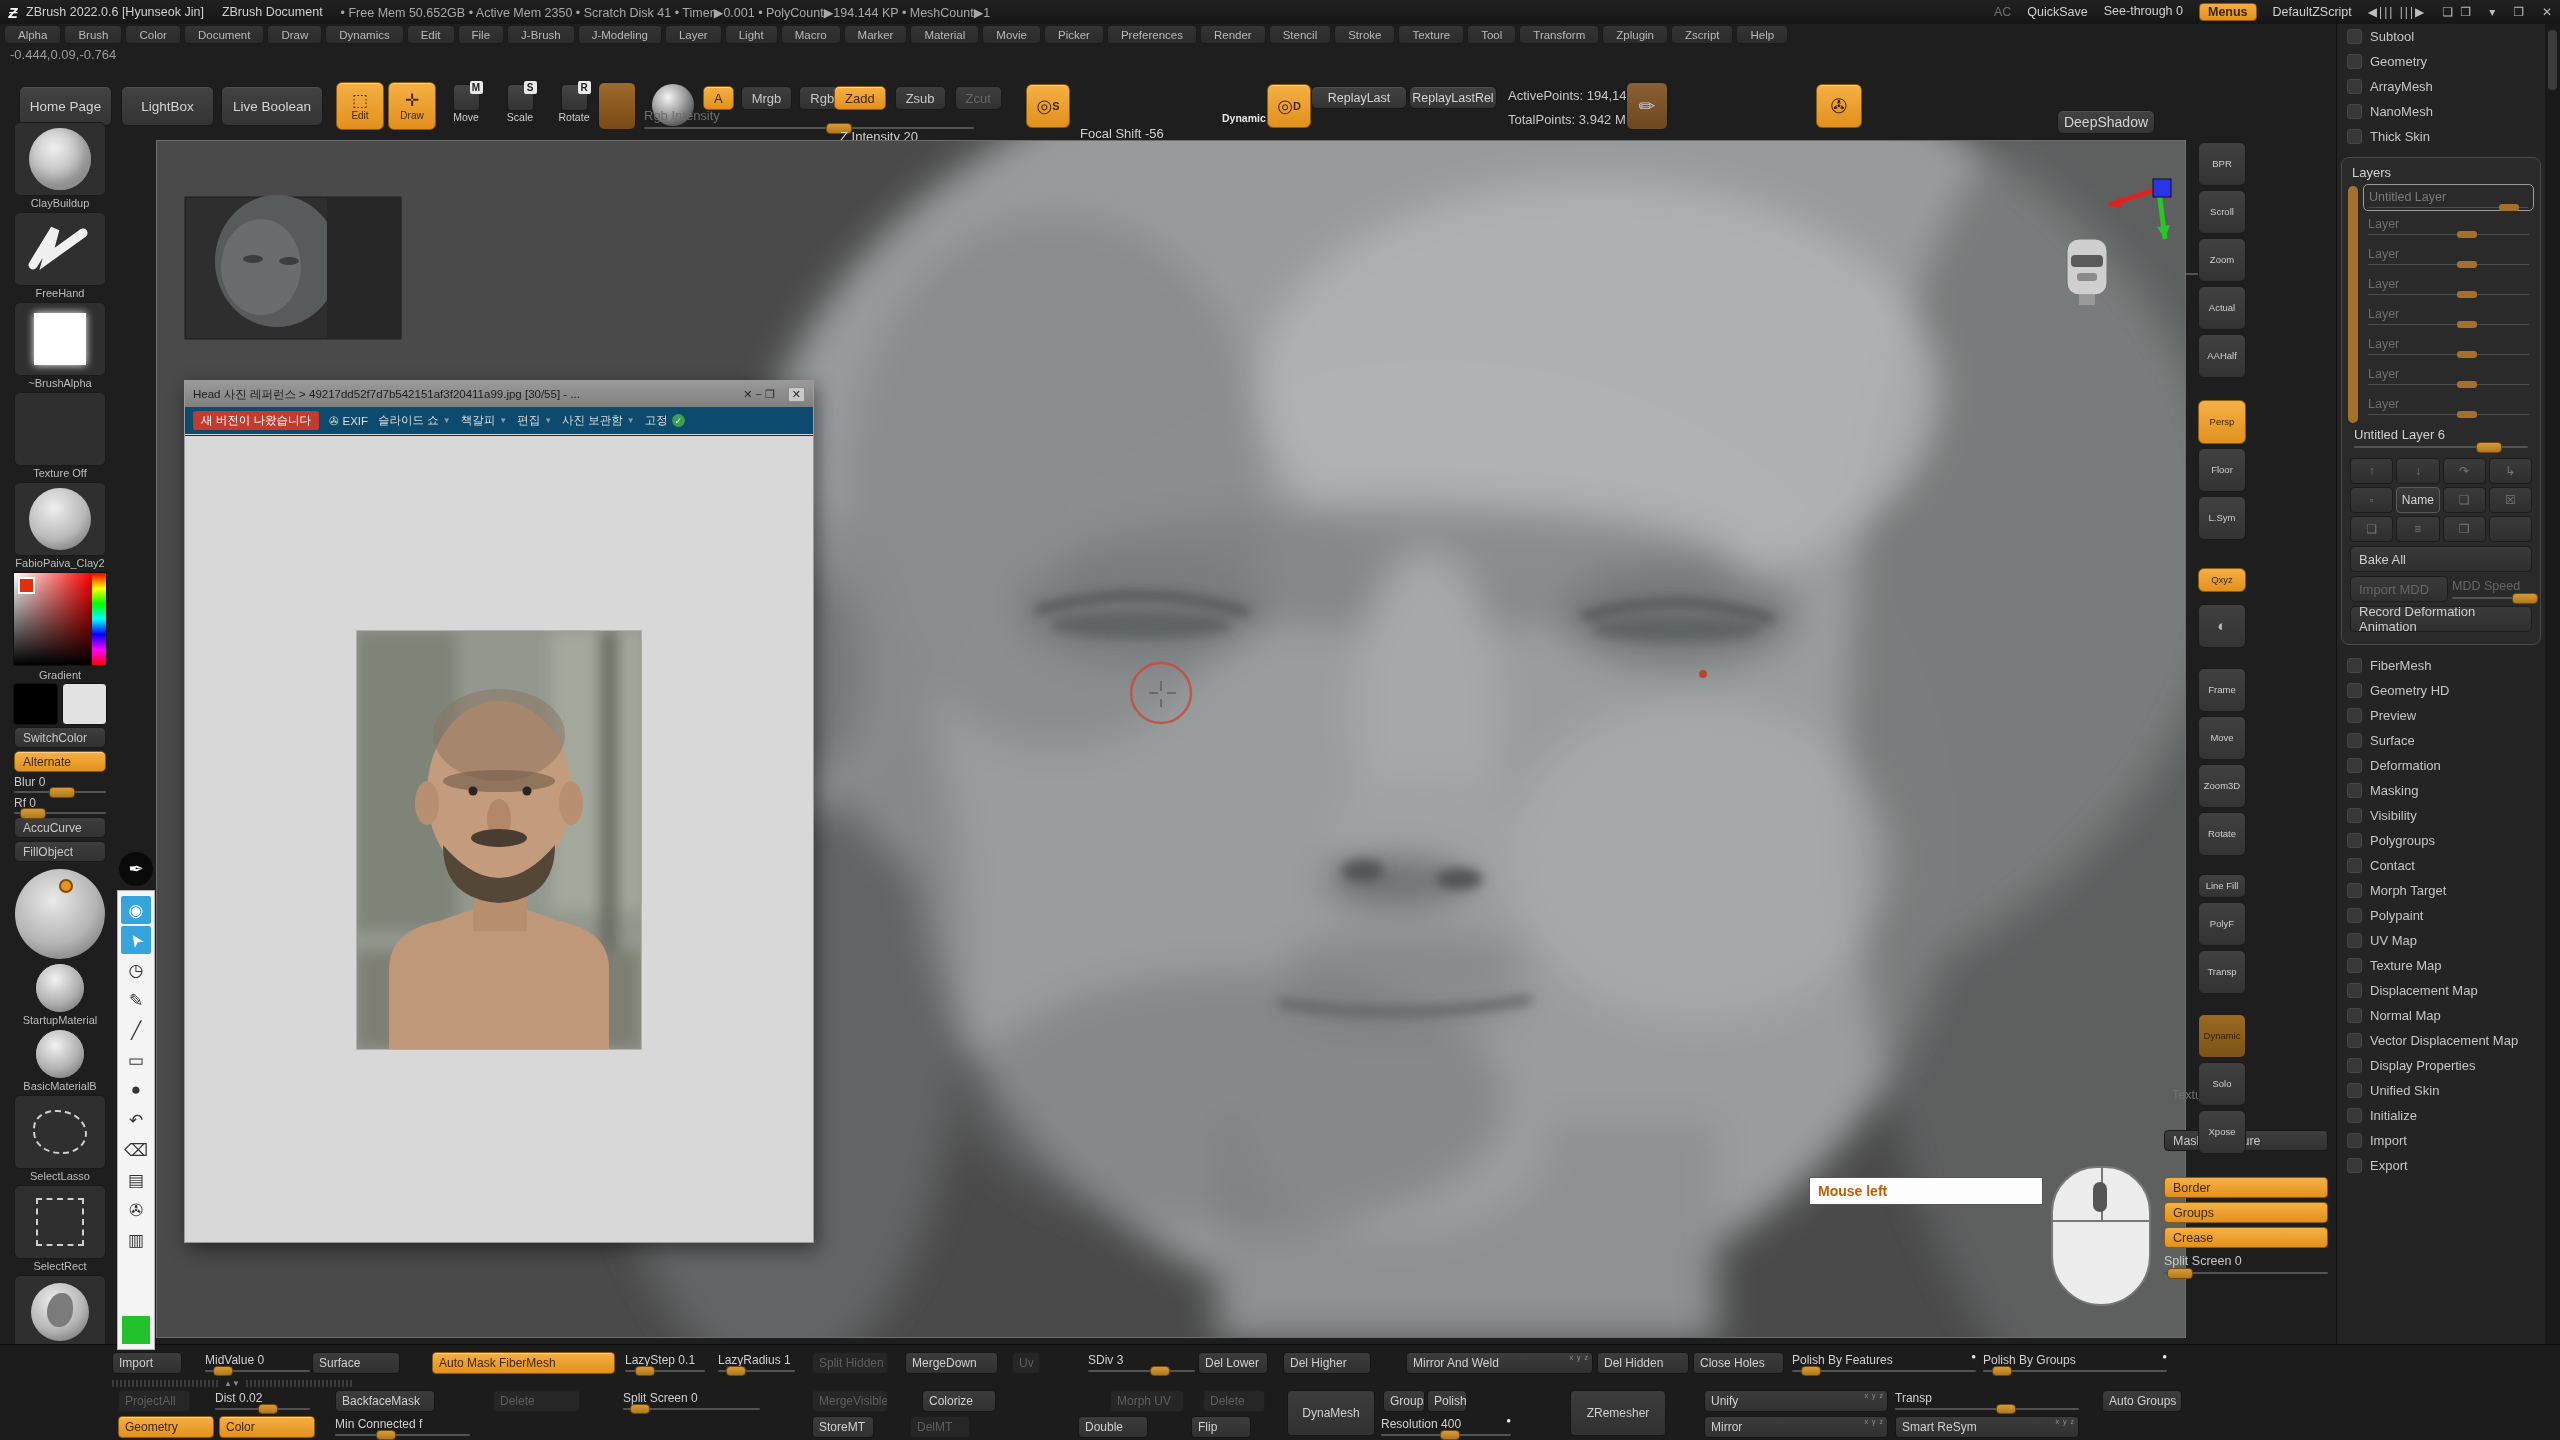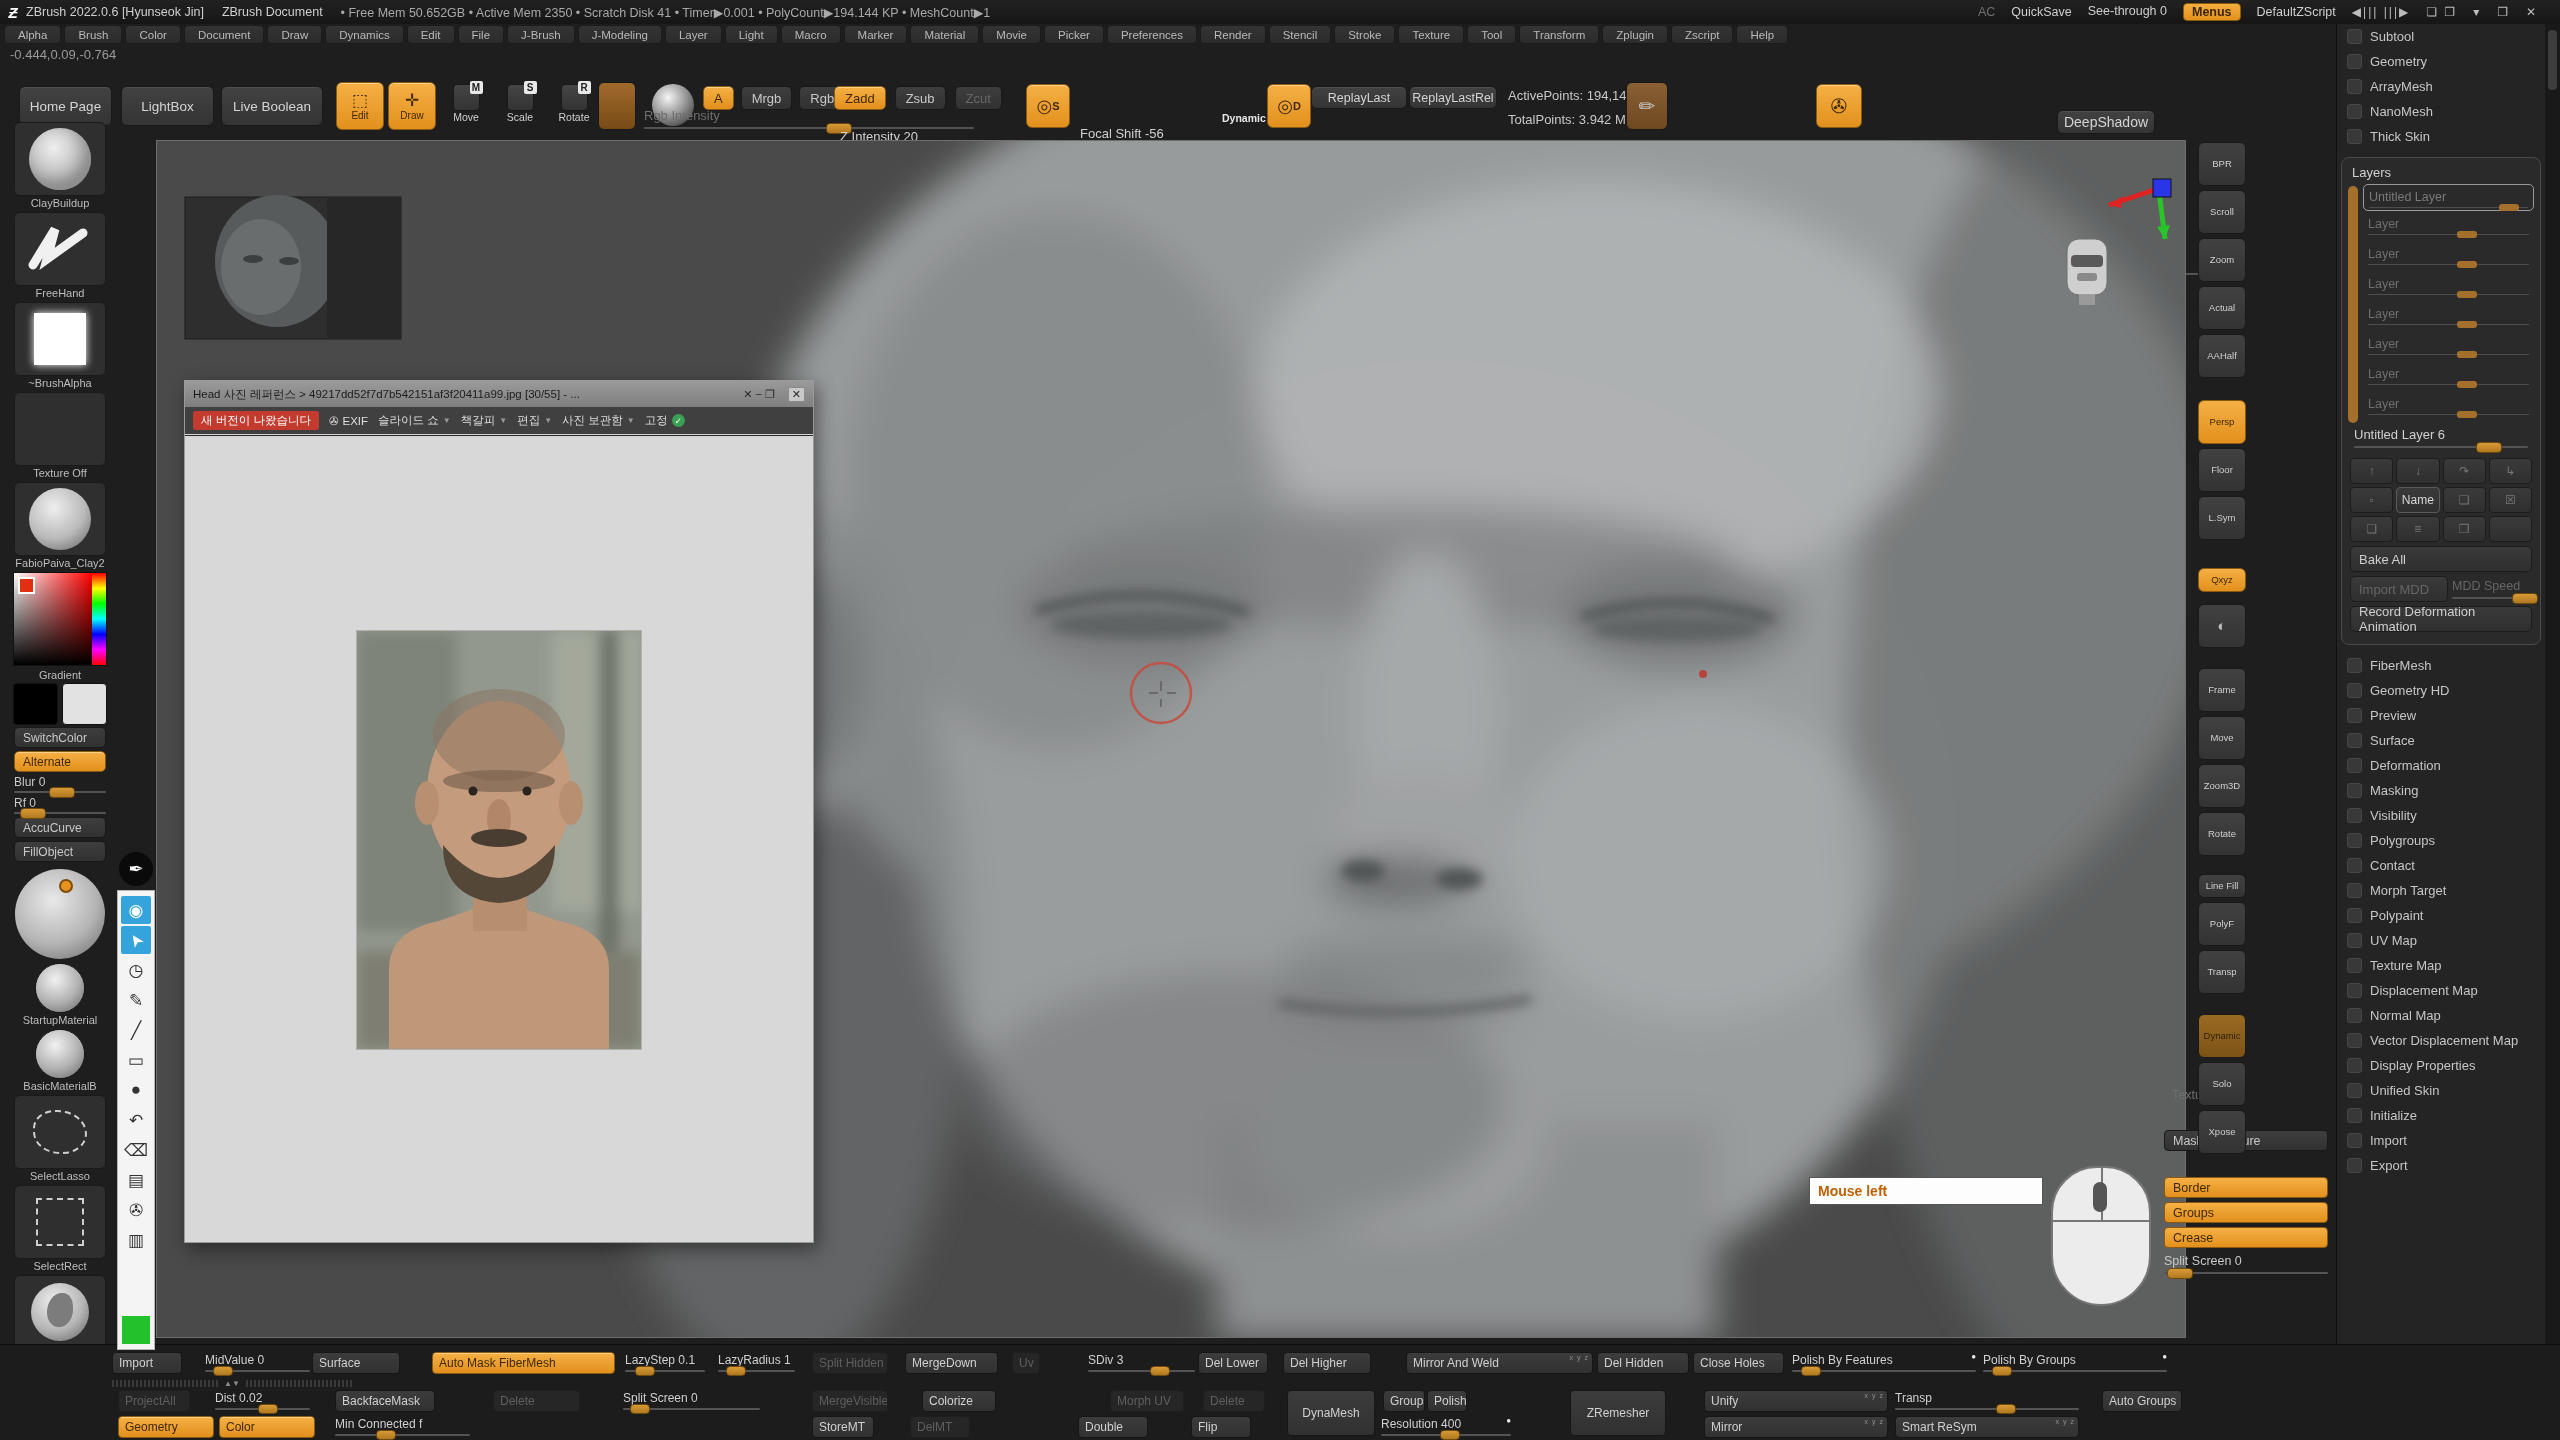--- a/index.html
+++ b/index.html
@@ -4,21 +4,21 @@
 <style>
   html,body{margin:0;padding:0}
   body{width:2560px;height:1440px;position:relative;overflow:hidden;background:#1e1e1e;
        font-family:"Liberation Sans",sans-serif;color:#c8c8c8;-webkit-user-select:none}
   .abs{position:absolute}
   
   #titlebar{left:0;top:0;width:2560px;height:24px;background:linear-gradient(#212121,#161616);
             display:flex;align-items:center;font-size:12.5px;color:#cfcfcf;z-index:40}
   #zlogo{width:26px;text-align:center;font-weight:bold;font-style:italic;font-size:15px;color:#fff}
   .tsep{width:18px}
-  #tb-right{margin-left:auto;display:flex;align-items:center;gap:16px;padding-right:22px}
+  #tb-right{margin-left:auto;display:flex;align-items:center;gap:16px;padding-right:6px}
   .dim{color:#6f6f6f}
   .orange-btn{background:linear-gradient(#f5ae3e,#e2911c);color:#3c2600;border:1px solid #8a5a10;
               border-radius:4px;padding:1px 8px;font-weight:bold}
   .winglyph{color:#bdbdbd;font-size:12px;letter-spacing:2px}
   #seethrough{position:relative;padding-bottom:3px}
   
   #menubar{left:4px;top:25px;width:2552px;height:19px;display:flex;gap:3px}
   .menu-btn{background:linear-gradient(#343434,#2b2b2b);border:1px solid #1b1b1b;border-radius:4px;
             padding:0 13px;font-size:11.5px;color:#b9b9b9;display:flex;align-items:center}
   #coords{left:10px;top:47px;font-size:13px;color:#9a9a9a}
@@ -97,21 +97,21 @@
   .cmyk{display:grid;grid-template-columns:14px 14px;grid-template-rows:14px 14px}
   .bwrow{display:grid;grid-template-columns:14px 14px;grid-template-rows:14px}
   .greensw{width:28px;height:28px;background:#22c22c}
   
   #photowin{left:184px;top:380px;width:628px;height:861px;background:#d6d6d6;border:1px solid #9a9a9a;
             box-shadow:4px 6px 18px rgba(0,0,0,.45);z-index:20}
   #pw-title{height:26px;background:linear-gradient(#9a9a9a,#7f7f7f);display:flex;align-items:center;
             padding:0 8px;font-size:11.5px;color:#1c1c1c;gap:6px}
   #pw-title .ticon{font-size:11px;color:#2a2a2a;padding:0 3px}
   #pw-close{margin-left:4px;background:#c9c9c9;border:1px solid #8a8a8a;border-radius:2px;padding:0 5px}
-  #pw-toolbar{height:27px;background:#404040;display:flex;align-items:center;gap:10px;padding:0 8px;
+  #pw-toolbar{height:27px;background:#0c4a6e;display:flex;align-items:center;gap:10px;padding:0 8px;
               font-size:11.5px;color:#dedede}
   .pt-item{display:flex;align-items:center;gap:4px}
   .pt-item .caret{font-size:8px;color:#9a9a9a}
   .pt-alert{background:#c23b2e;color:#fff;border-radius:3px;padding:2px 8px}
   .pt-check{width:13px;height:13px;border-radius:50%;background:#3aa055;color:#fff;font-size:9px;
             display:flex;align-items:center;justify-content:center}
   #pw-content{position:absolute;left:0;top:54px;right:0;bottom:0;background:#d8d8d8;border-top:1px solid #2a2a2a}
   #photo{position:absolute;left:172px;top:195px;width:284px;height:418px;box-shadow:0 0 0 1px #b0b0b0}
   
   #mousehint{left:1809px;top:1177px;width:216px;height:26px;background:#fdfdfd;border:1px solid #555;

